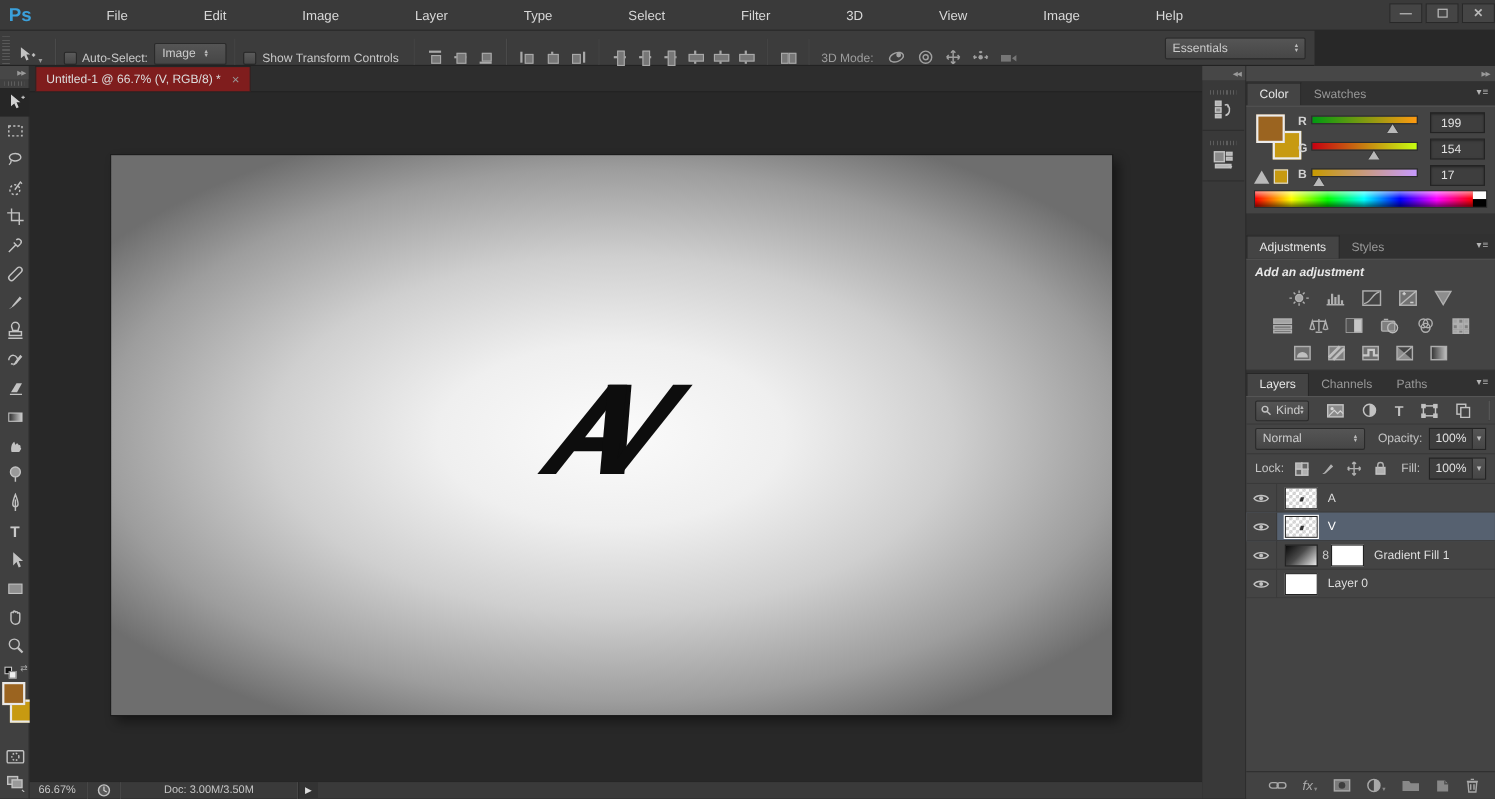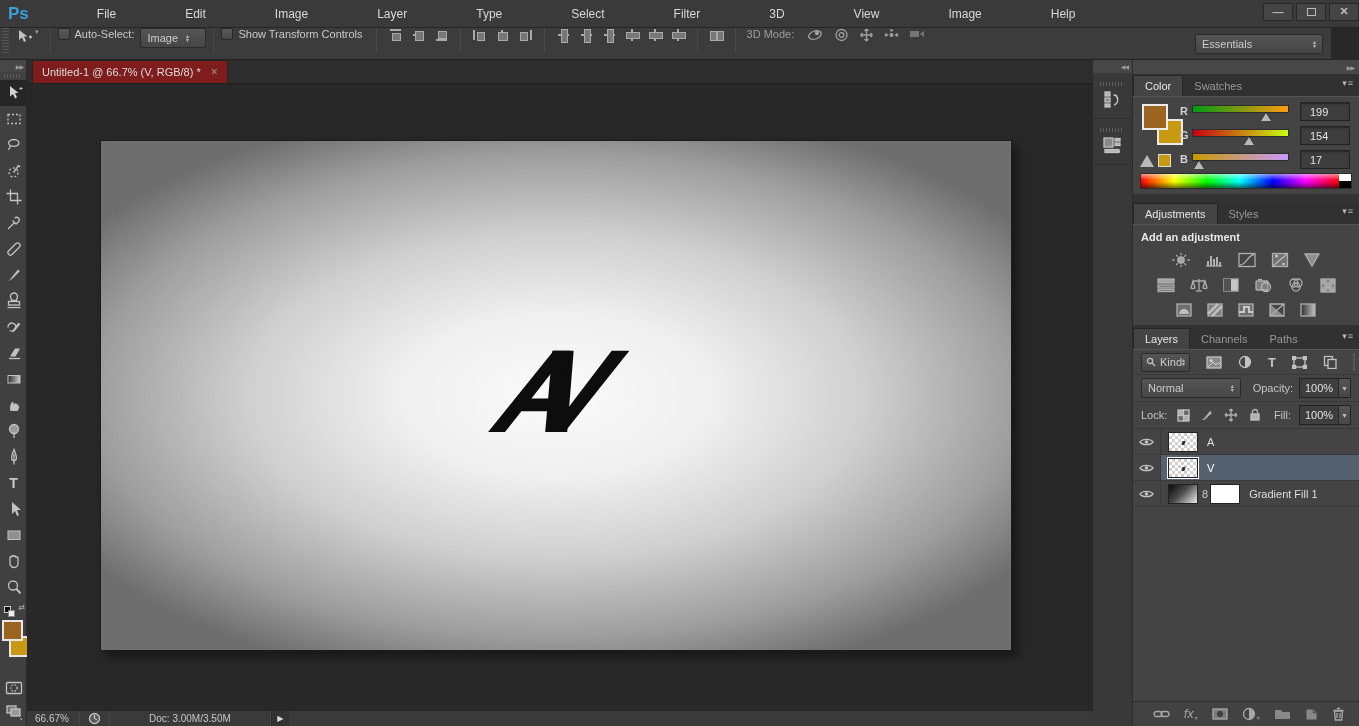--- a/index.html
+++ b/index.html
@@ -17,22 +17,22 @@
     color:#d8d8d8; font-size:12px; cursor:default; }
   #win-controls { margin-left:auto; display:flex; align-items:flex-start; height:28px; padding-top:3px; }
   .win-btn { width:30px; height:18px; background:#454545; border:1px solid #282828;
     margin-left:3px; display:flex; align-items:center; justify-content:center;
     color:#b9b9b9; font-size:11px; font-weight:bold; }
   .restore-glyph { position:relative; width:9px; height:8px; }
   .restore-glyph::before { content:""; position:absolute; right:0; top:0; width:7px; height:6px; border:1px solid #b9b9b9; }
   .restore-glyph::after  { content:""; position:absolute; left:0; bottom:0; width:7px; height:6px; border:1px solid #b9b9b9; background:#454545; }
 
   
-  #optionsbar { position:absolute; left:0; top:28px; width:1331px; height:32px;
-    background:#3c3c3c; border-bottom:1px solid #222; display:flex; align-items:flex-start; }
+  #optionsbar { position:absolute; left:0; top:28px; width:1195px; height:32px;
+    background:#3c3c3c; border-bottom:1px solid #222; display:flex; align-items:flex-end; }
   .grip-v { width:7px; height:26px; margin:0 4px 0 2px;
     background:repeating-linear-gradient(to bottom,#585858 0 1px,transparent 1px 3px); }
   .opt-sep { width:1px; height:24px; background:#2d2d2d; border-right:1px solid #4a4a4a; margin:0 7px; }
   .cb { width:12px; height:12px; background:linear-gradient(#5b5b5b,#474747);
     border:1px solid #282828; border-radius:2px; margin-right:5px; }
   .opt-label { color:#c8c8c8; margin-right:6px; }
   .dd { background:linear-gradient(#555,#464646); border:1px solid #2a2a2a; border-radius:2px;
     height:20px; display:flex; align-items:center; padding:0 6px; color:#ccc; }
   .updn { display:flex; flex-direction:column; margin-left:8px; line-height:4px; font-size:6px; color:#bbb; }
   .al { position:relative; width:15px; height:14px; display:inline-block; margin:0 4px; }
@@ -134,21 +134,21 @@
   #spectrum { position:absolute; left:7px; top:76px; right:7px; height:16px; display:flex; border:1px solid #2c2c2c; }
   #spectrum .ramp { flex:1;
     background:linear-gradient(to bottom, rgba(255,255,255,.55), rgba(255,255,255,0) 45%, rgba(0,0,0,0) 55%, rgba(0,0,0,.55)),
     linear-gradient(to right,#f00,#ff0,#0f0,#0ff,#00f,#f0f,#f00); }
   #spectrum .wb { width:12px; display:flex; flex-direction:column; }
   #spectrum .wb .w { flex:1; background:#fff; }
   #spectrum .wb .k { flex:1; background:#000; }
 
   
   #adj-body { height:101px; padding-top:4px; }
-  #adj-heading { color:#e8e8e8; font-weight:bold; padding:2px 0 4px 8px; }
+  #adj-heading { color:#e8e8e8; font-weight:bold; padding:2px 0 4px 8px;font-style:italic; }
   .adj-row { display:flex; justify-content:center; align-items:center; gap:13px; height:25px; }
   .adj { opacity:.85; }
 
   
   #layers-wrap { flex:1; display:flex; flex-direction:column; }
   #layers-body { flex:1; display:flex; flex-direction:column; background:#444; border-top:1px solid #555; }
   .lp-row { display:flex; align-items:center; padding:0 8px; border-bottom:1px solid #393939; }
   #lp-filter { height:25px; gap:16px; }
   #kind-dd { width:72px; height:19px; padding:0 4px; }
   #kind-dd .updn { margin-left:auto; }
@@ -521,21 +521,21 @@
     </div>
     <div id="spectrum">
       <div class="ramp"></div>
       <div class="wb">
           <div class="w"></div>
           <div class="k"></div>
         </div>
     </div>
   </div>
 
-  <div class="panel-tabs" style="margin-top:8px;">
+  <div class="panel-tabs" style="margin-top:19px;">
     <div class="ptab active">Adjustments</div>
     <div class="ptab">Styles</div>
     <div class="panel-menu">▾≡</div>
   </div>
   <div id="adj-body" class="panel-body">
     <div id="adj-heading">Add an adjustment</div>
     <div class="adj-row">
       <span class="adj ico">
           <svg width="20" height="16" viewBox="0 0 20 16">
             <circle cx="10" cy="8" r="3.2" fill="#b5b5b5"></circle>
@@ -784,20 +784,30 @@
             <svg width="15" height="10" viewBox="0 0 15 10">
               <path d="M1 5 C3.5 1.5 11.5 1.5 14 5 C11.5 8.5 3.5 8.5 1 5 Z"></path>
               <circle cx="7.5" cy="5" r="1.8" fill="#c2c2c2" stroke="none"></circle>
             </svg>
           </span>
         <span class="thumb grad-thumb"></span>
         <span class="link-8">8</span>
         <span class="thumb" style="margin-left:0;"></span>
         <span class="layer-name">Gradient Fill 1</span>
       </div>
+      <div class="layer-row">
+        <span class="eye-cell ico">
+            <svg width="15" height="10" viewBox="0 0 15 10">
+              <path d="M1 5 C3.5 1.5 11.5 1.5 14 5 C11.5 8.5 3.5 8.5 1 5 Z"></path>
+              <circle cx="7.5" cy="5" r="1.8" fill="#c2c2c2" stroke="none"></circle>
+            </svg>
+          </span>
+        <span class="thumb"></span>
+        <span class="layer-name">Layer 0</span>
+      </div>
 
       <div id="layers-empty"></div>
 
       <div id="lp-bottom">
         <span class="lb-ico ico">
             <svg width="17" height="10" viewBox="0 0 17 10">
               <rect x="1" y="2.5" width="8" height="5" rx="2.5"></rect>
               <rect x="8" y="2.5" width="8" height="5" rx="2.5"></rect>
             </svg>
           </span>

